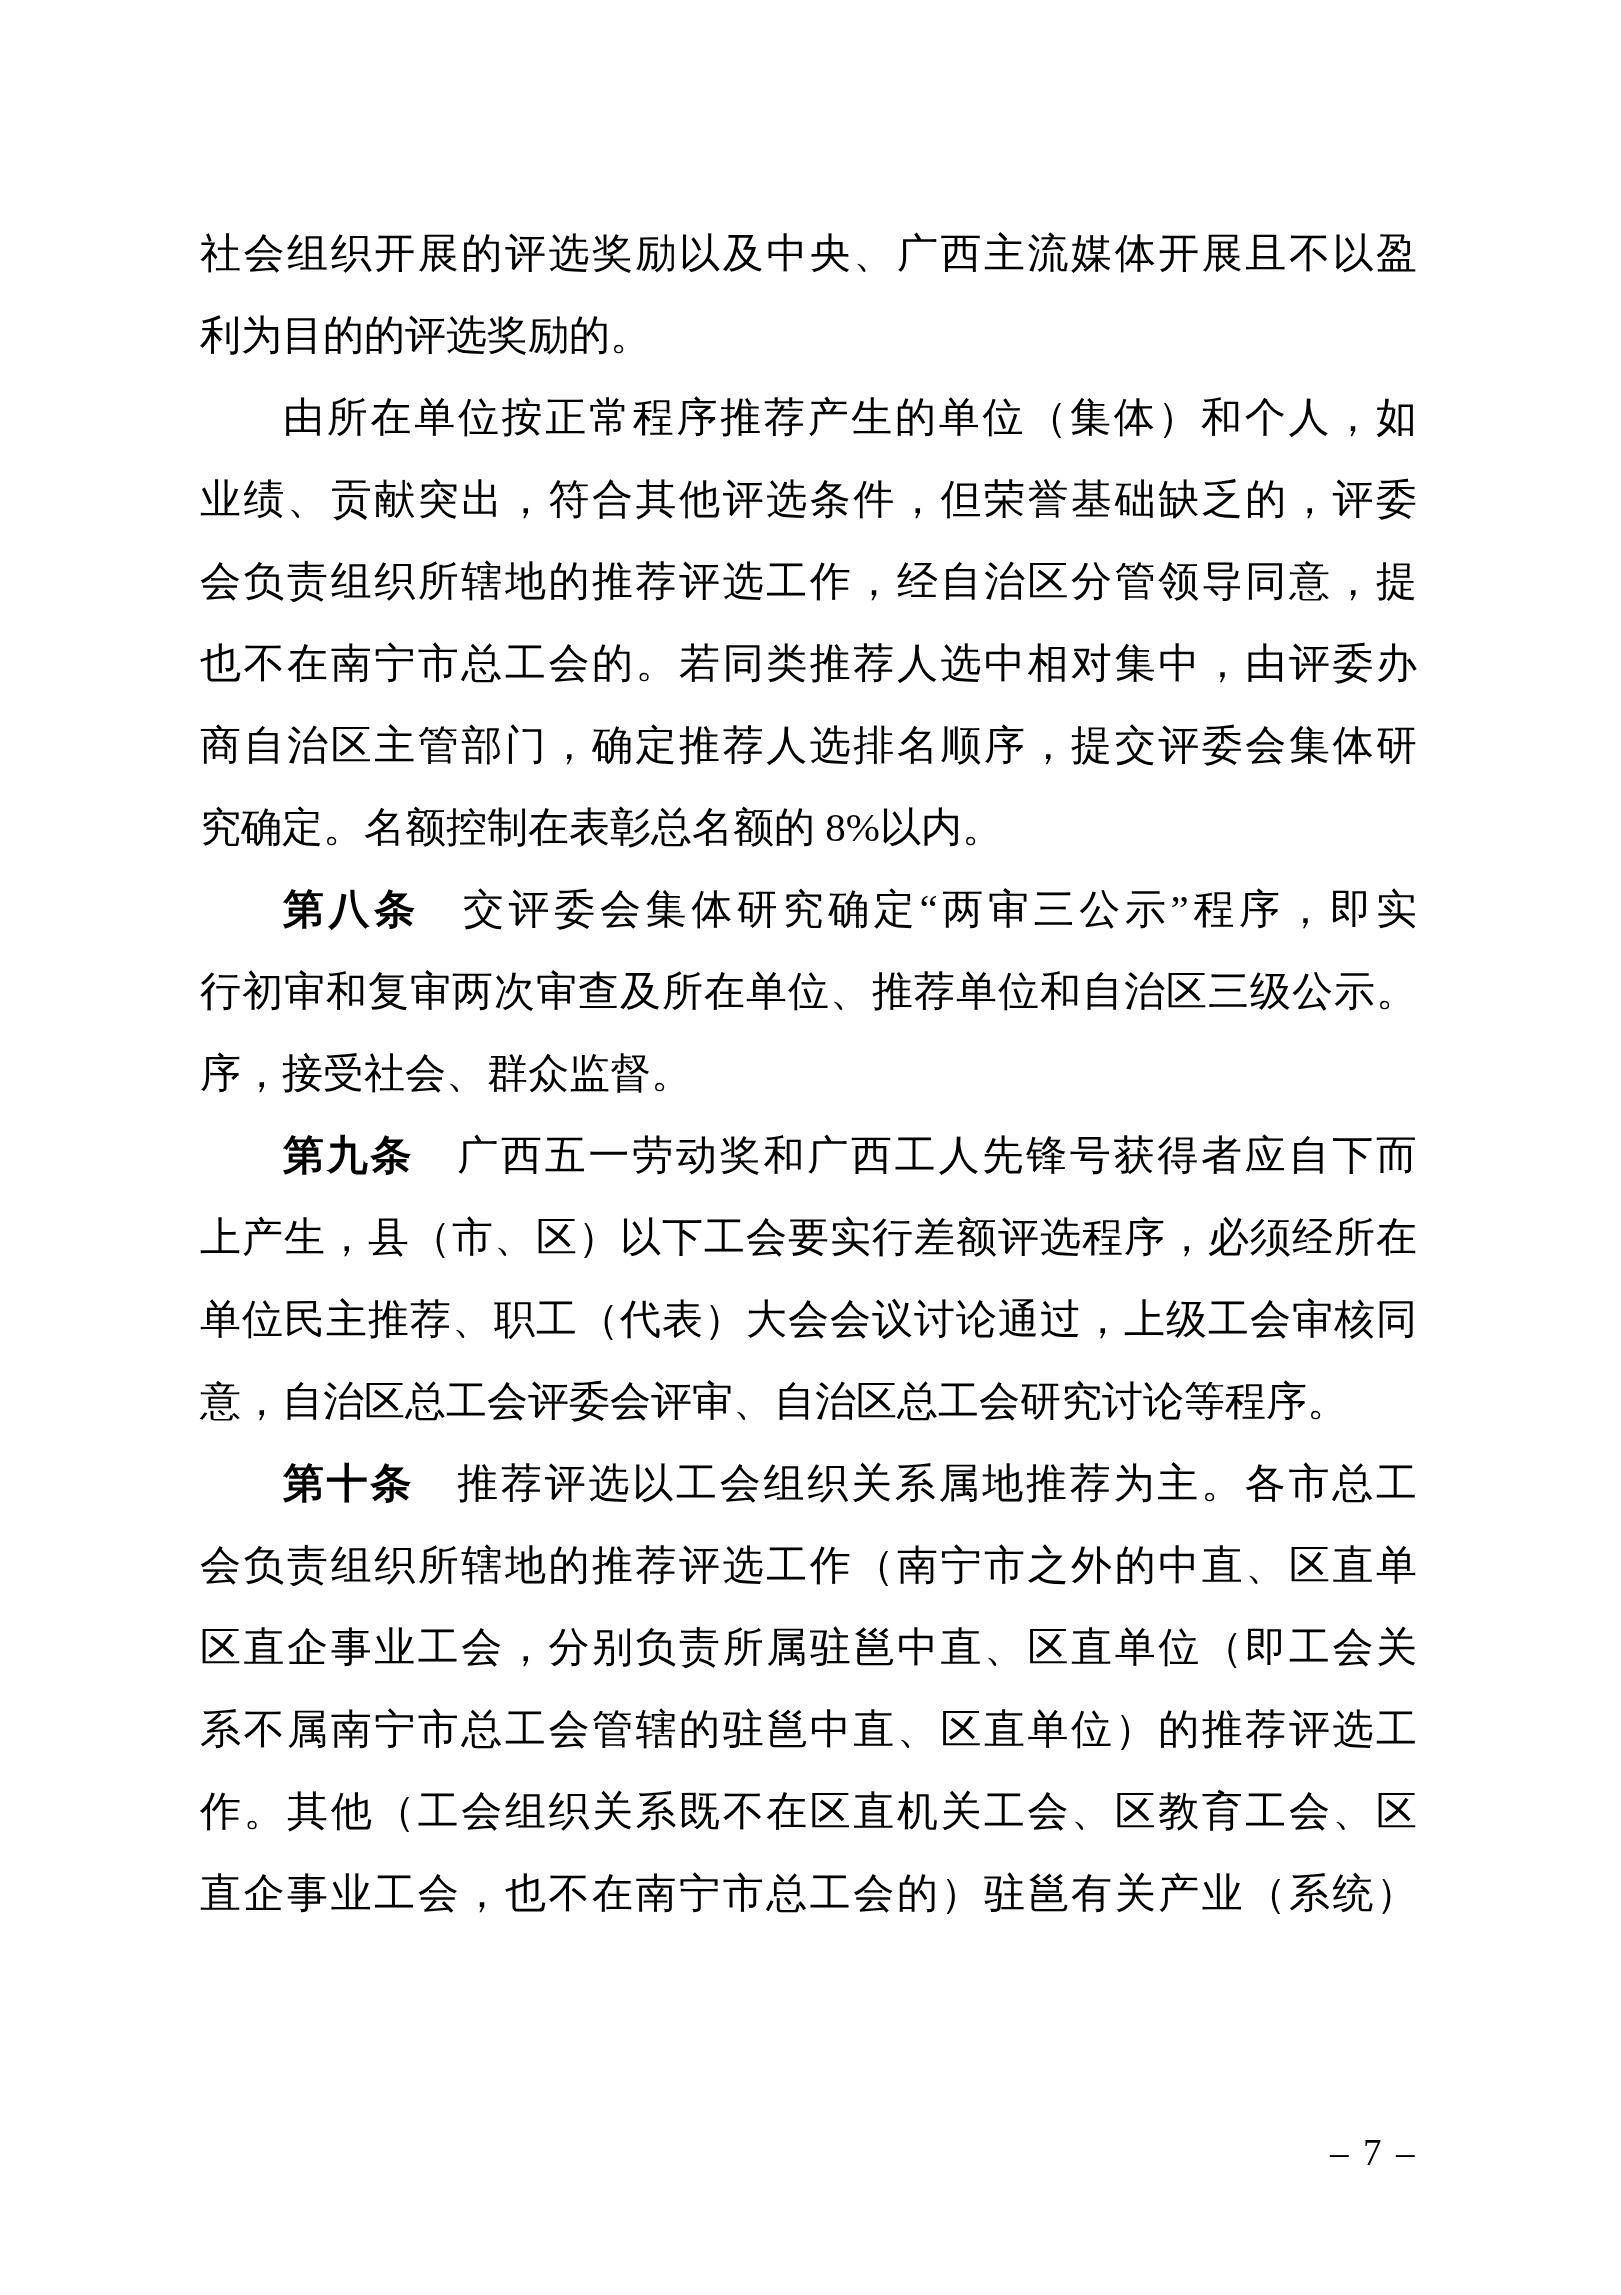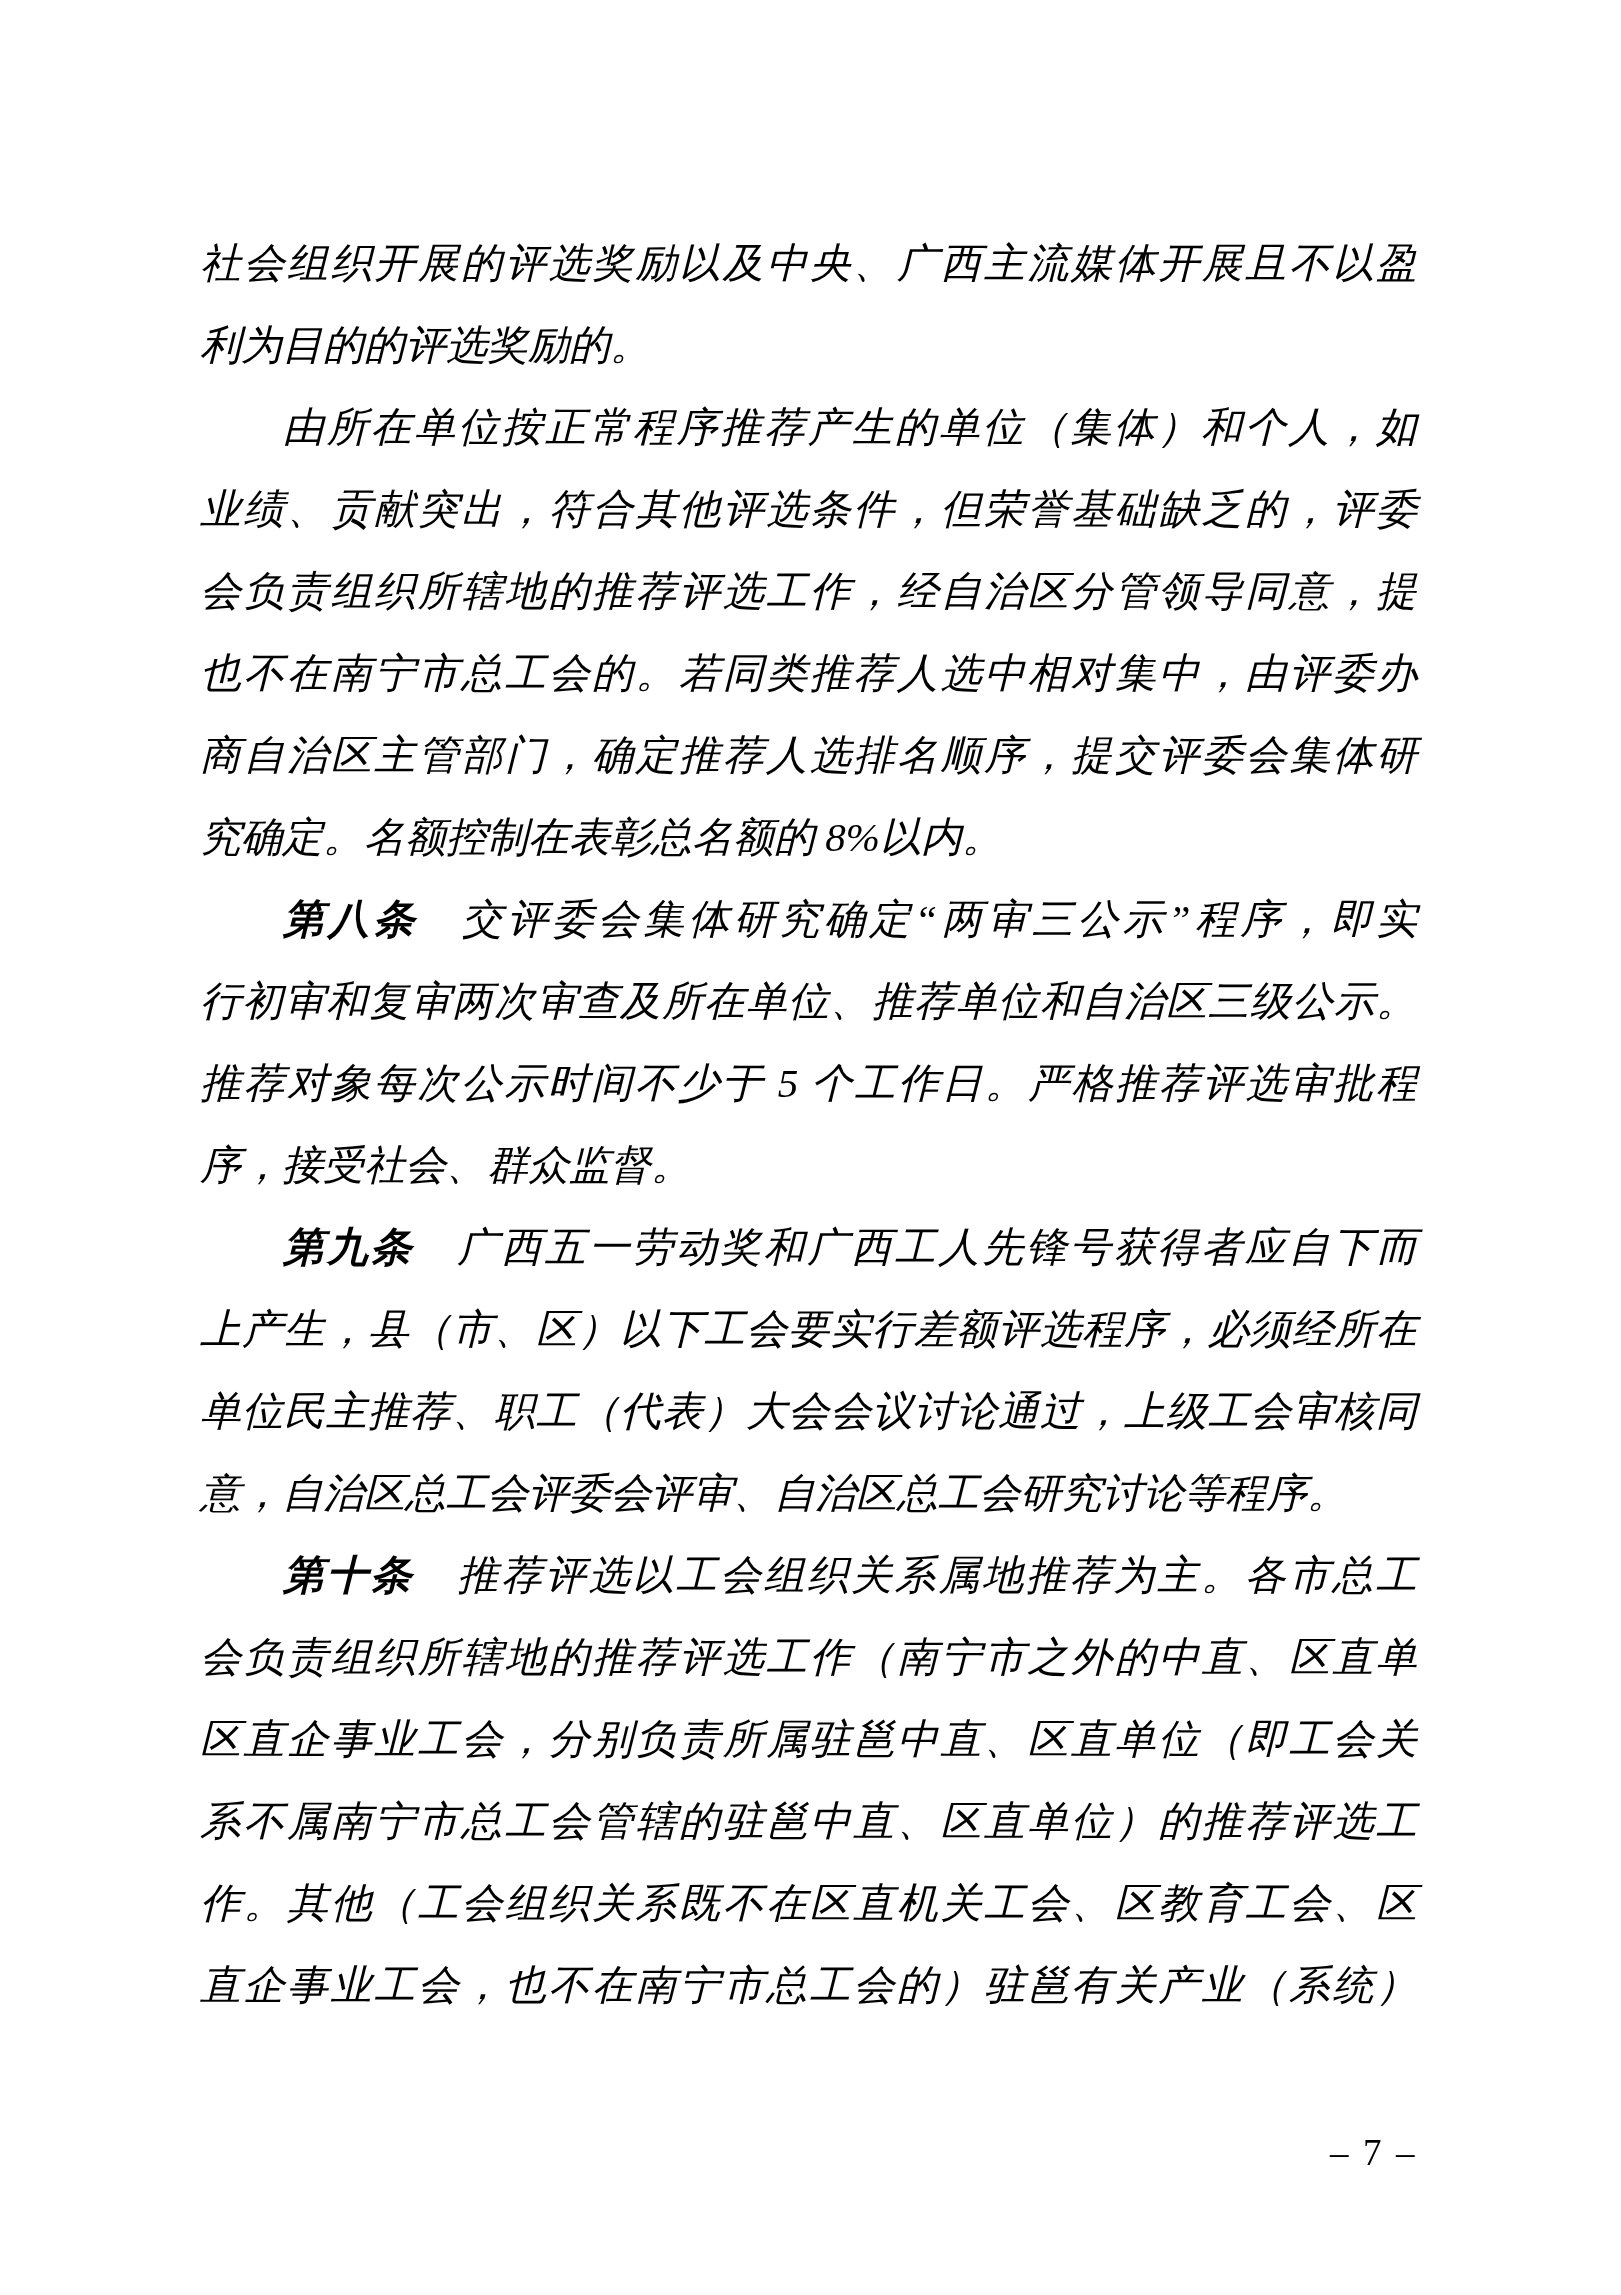--- a/index.html
+++ b/index.html
@@ -8,23 +8,22 @@
     width: 1621px;
     height: 2295px;
     background: #ffffff;
     color: #000000;
     font-family: "Liberation Serif", serif;
     overflow: hidden;
   }
   .text-block {
     position: absolute;
     left: 200px;
-    top: 222px;
+    top: 212px;
     width: 1217px;
-    font-style: italic;
   }
   .doc-line {
     height: 82px;
     line-height: 82px;
     font-size: 41px;
     letter-spacing: 0;
     text-align: justify;
     text-align-last: justify;
     text-justify: inter-character;
     white-space: normal;
@@ -62,21 +61,20 @@
     <div class="doc-line">业绩、贡献突出，符合其他评选条件，但荣誉基础缺乏的，评委</div>
     <div class="doc-line">会负责组织所辖地的推荐评选工作，经自治区分管领导同意，提</div>
     <div class="doc-line">也不在南宁市总工会的。若同类推荐人选中相对集中，由评委办</div>
     <div class="doc-line">商自治区主管部门，确定推荐人选排名顺序，提交评委会集体研</div>
     <div class="doc-line no-j">究确定。名额控制在表彰总名额的 8%以内。</div>
 
     <div class="doc-line indent">
       <strong class="clause-label">第八条</strong><span>交评委会集体研究确定“两审三公示”程序，即实</span>
     </div>
     <div class="doc-line">行初审和复审两次审查及所在单位、推荐单位和自治区三级公示。</div>
-    <div class="doc-line">推荐对象每次公示时间不少于 5 个工作日。严格推荐评选审批程</div>
     <div class="doc-line no-j">序，接受社会、群众监督。</div>
 
     <div class="doc-line indent">
       <strong class="clause-label">第九条</strong><span>广西五一劳动奖和广西工人先锋号获得者应自下而</span>
     </div>
     <div class="doc-line">上产生，县（市、区）以下工会要实行差额评选程序，必须经所在</div>
     <div class="doc-line">单位民主推荐、职工（代表）大会会议讨论通过，上级工会审核同</div>
     <div class="doc-line no-j">意，自治区总工会评委会评审、自治区总工会研究讨论等程序。</div>
 
     <div class="doc-line indent">

